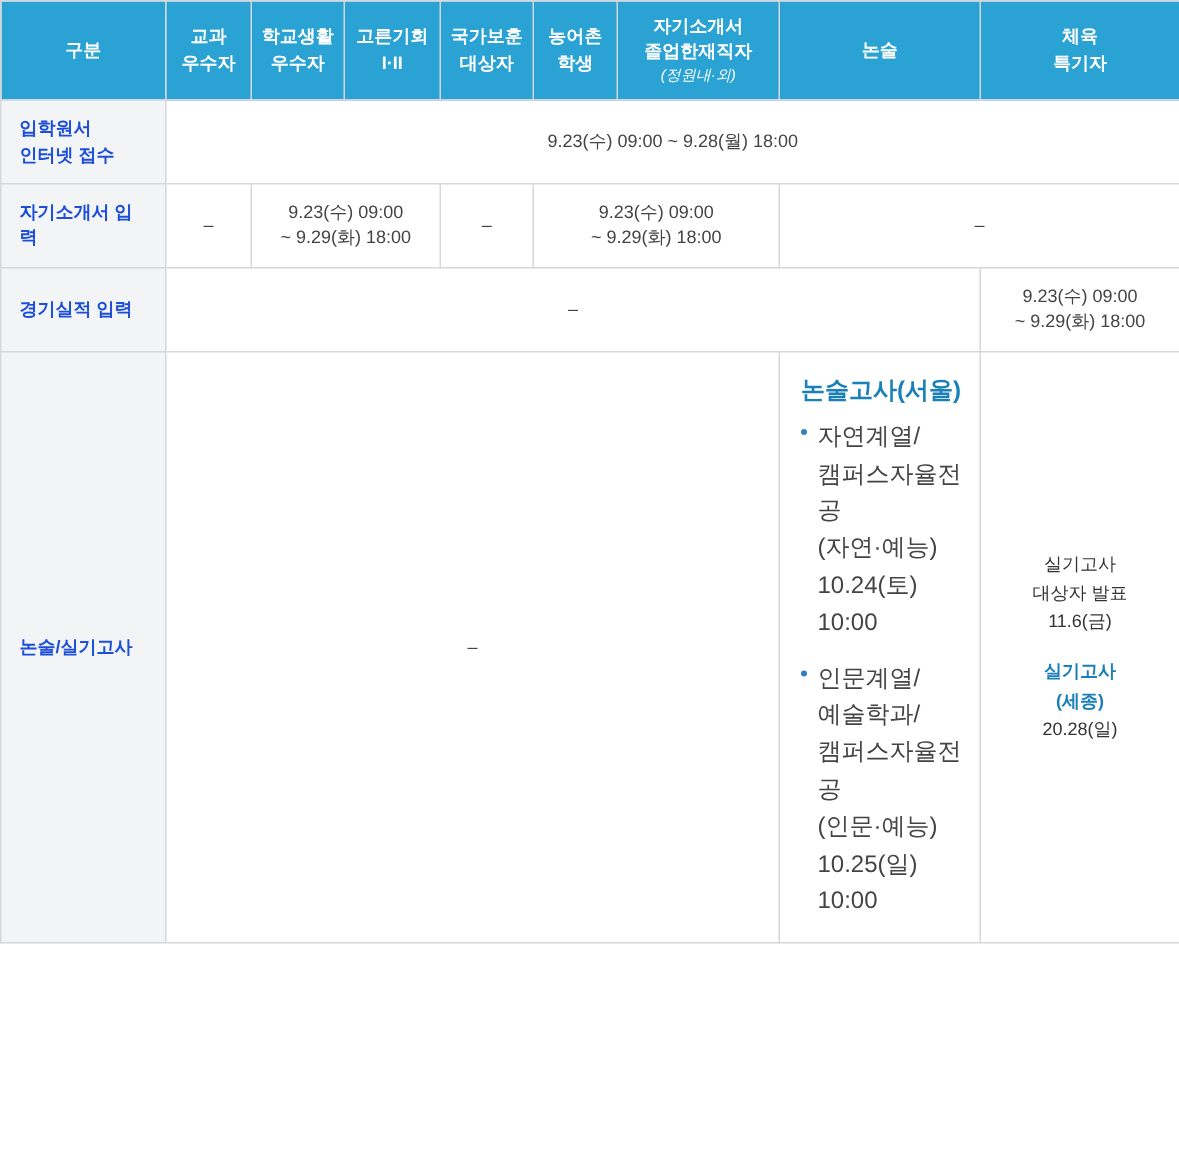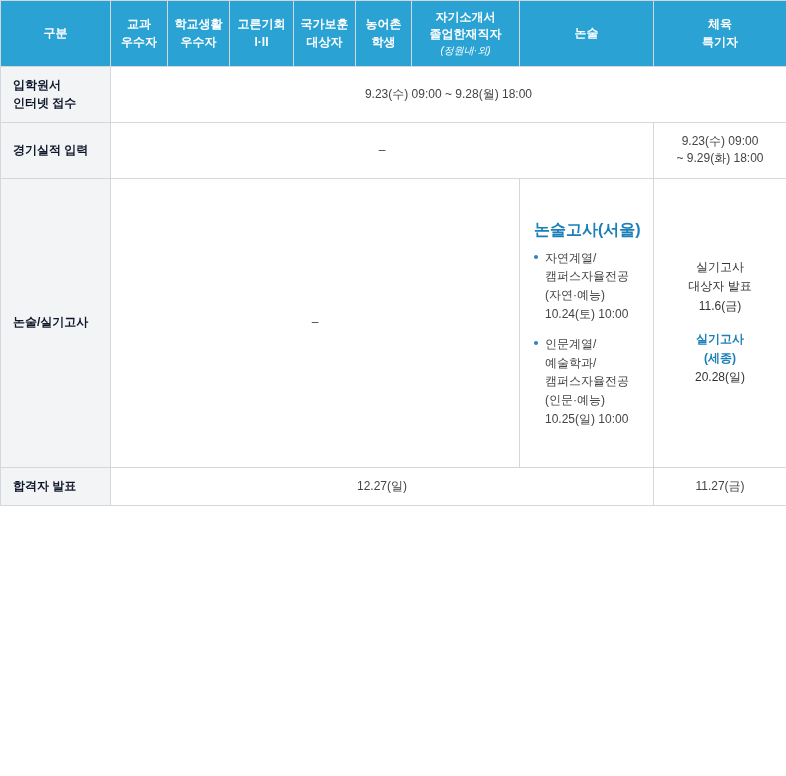--- a/index.html
+++ b/index.html
@@ -44,21 +44,21 @@
     display: block;
   }
   thead th .hdr-sub {
     display: block;
     font-size: 10px;
     font-weight: normal;
     font-style: italic;
   }
   th.row-head {
     background: #f2f4f6;
-    color: #0f172a;
+    color: #1d4ed8;
     font-weight: bold;
     text-align: left;
     padding: 10px 12px;
     font-size: 12px;
     line-height: 1.5;
   }
   th.row-head .rh-line {
     display: block;
   }
   td.cell {
@@ -85,21 +85,21 @@
   }
   .bullet-list {
     margin: 0;
     padding: 0;
     list-style: none;
   }
   .bullet-list li {
     position: relative;
     padding-left: 11px;
     margin-bottom: 9px;
-    font-size: 12px;
+    font-size: 16px;
     line-height: 1.55;
     color: #444444;
   }
   .bullet-list li:last-child {
     margin-bottom: 0;
     margin-top: 12px;
   }
   .bullet-list li::before {
     content: "";
     position: absolute;
@@ -195,20 +195,42 @@
     <tr>
       <th class="row-head">
         <span class="rh-line">입학원서</span>
         <span class="rh-line">인터넷 접수</span>
       </th>
       <td class="cell" colspan="8">
         <span class="c-line">9.23(수) 09:00 ~ 9.28(월) 18:00</span>
       </td>
     </tr>
 
+    <tr>
+      <th class="row-head">
+        <span class="rh-line">자기소개서 입력</span>
+      </th>
+      <td class="cell dash">
+        <span class="c-line">–</span>
+      </td>
+      <td class="cell" colspan="2">
+        <span class="c-line">9.23(수) 09:00</span>
+        <span class="c-line">~ 9.29(화) 18:00</span>
+      </td>
+      <td class="cell dash">
+        <span class="c-line">–</span>
+      </td>
+      <td class="cell" colspan="2">
+        <span class="c-line">9.23(수) 09:00</span>
+        <span class="c-line">~ 9.29(화) 18:00</span>
+      </td>
+      <td class="cell dash" colspan="2">
+        <span class="c-line">–</span>
+      </td>
+    </tr>
 
     <tr>
       <th class="row-head">
         <span class="rh-line">경기실적 입력</span>
       </th>
       <td class="cell dash" colspan="7">
         <span class="c-line">–</span>
       </td>
       <td class="cell">
         <span class="c-line">9.23(수) 09:00</span>
@@ -249,26 +271,15 @@
           <span class="sp-line">11.6(금)</span>
         </div>
         <div class="sp-block">
           <span class="sp-line sp-head-blue">실기고사</span>
           <span class="sp-line sp-head-blue">(세종)</span>
           <span class="sp-line">20.28(일)</span>
         </div>
       </td>
     </tr>
 
-    <tr>
-      <th class="row-head">
-        <span class="rh-line">합격자 발표</span>
-      </th>
-      <td class="cell" colspan="7">
-        <span class="c-line">12.27(일)</span>
-      </td>
-      <td class="cell">
-        <span class="c-line">11.27(금)</span>
-      </td>
-    </tr>
 
   </tbody>
 </table>
 
 </body></html>

